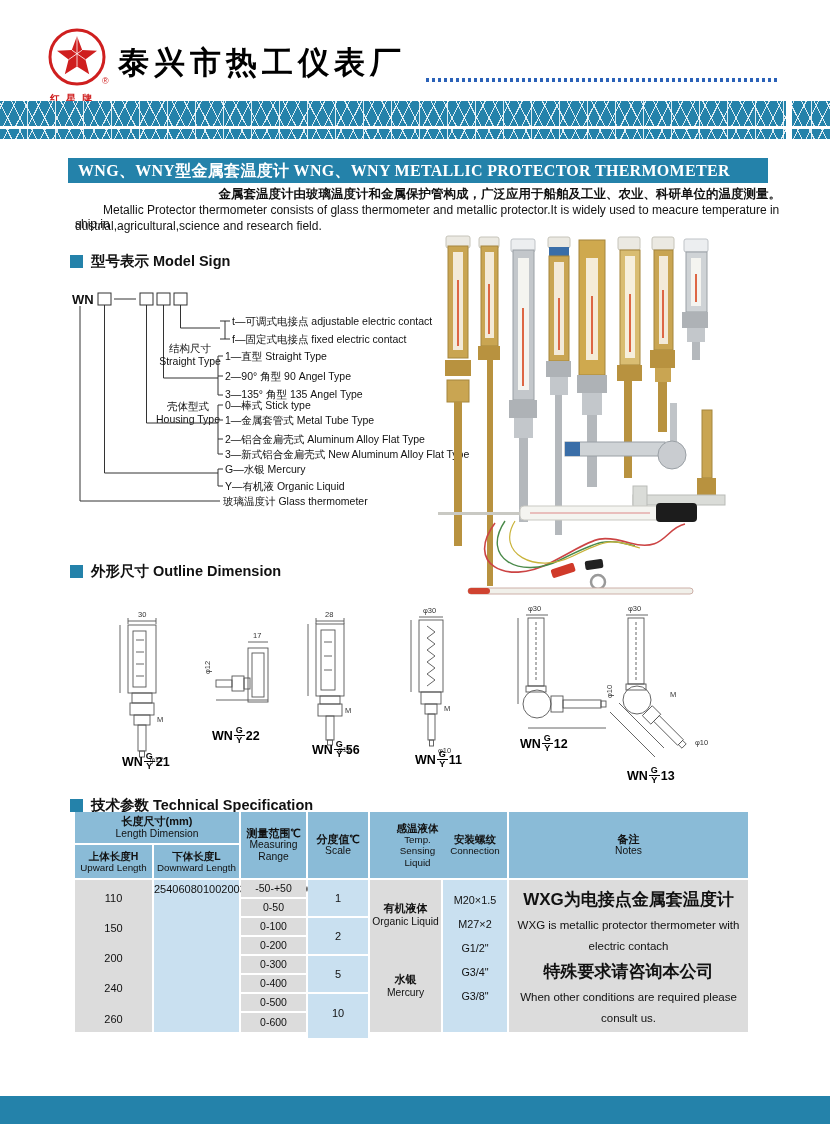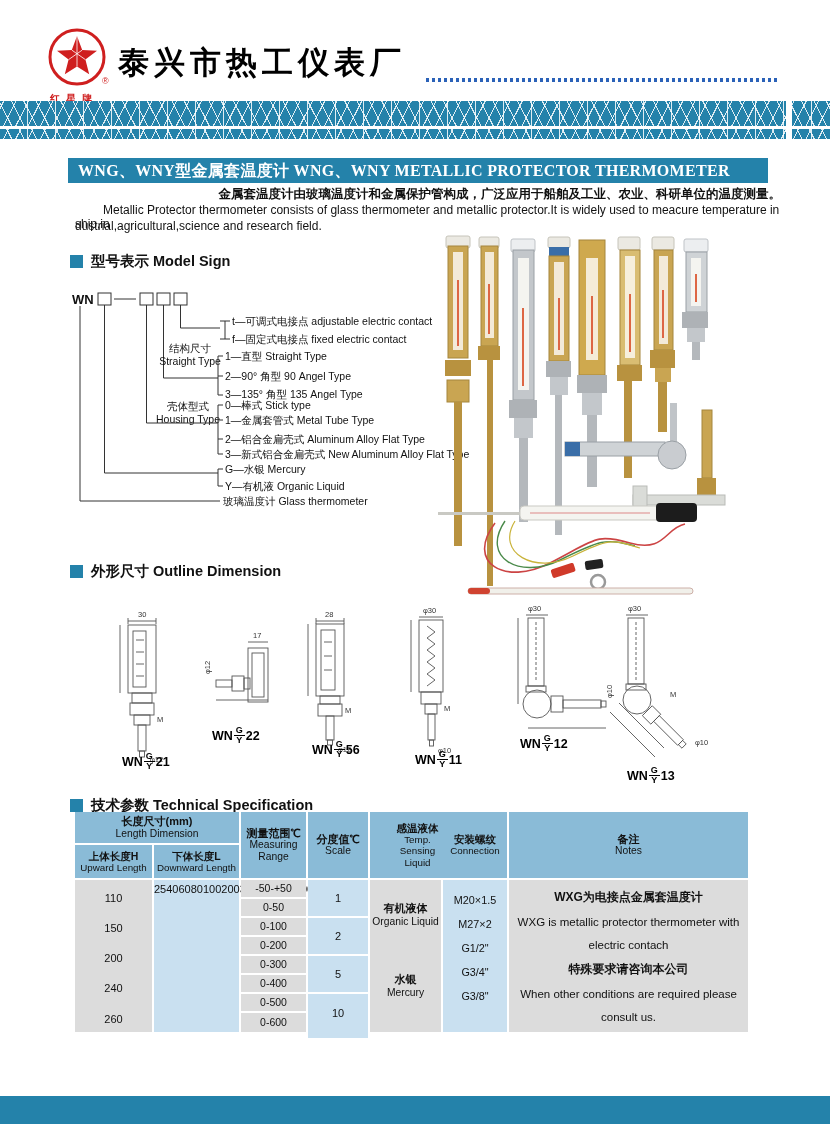--- a/index.html
+++ b/index.html
@@ -73,21 +73,21 @@
   .rangecell { position:absolute; left:0; width:100%; height:17px; line-height:17px;
                font-size:10.5px; background:#dcdcdc; text-align:center; }
   .scalecell { position:absolute; left:0; width:100%; height:36px; line-height:36px;
                font-size:11px; background:#c9e0f0; text-align:center; }
   .liquid-blk { position:absolute; left:0; width:100%; text-align:center; line-height:1.25; }
   .liquid-blk .zh { font-size:11px; font-weight:bold; } .liquid-blk .en { font-size:10.3px; }
   .connval { position:absolute; left:0; width:100%; text-align:center; font-size:10.8px; }
   .notescol { display:flex; flex-direction:column; justify-content:space-around;
               padding:4px 6px; }
   .notescol div { font-size:11.5px; text-align:center; }
-  .notescol div.zh { font-weight:bold; font-size:12px; }
+  .notescol div.zh { font-weight:bold; font-size:17px; }
 
   .footer-band { position:absolute; left:0; top:1096px; width:830px; height:28px; background:#2482aa; }
 </style>
 </head>
 <body>
 
 <div class="page">
 
   <svg class="logo" width="70" height="66" viewBox="0 0 70 66">
     <circle cx="33" cy="31" r="27" fill="none" stroke="#cf1f1f" stroke-width="3"></circle>

